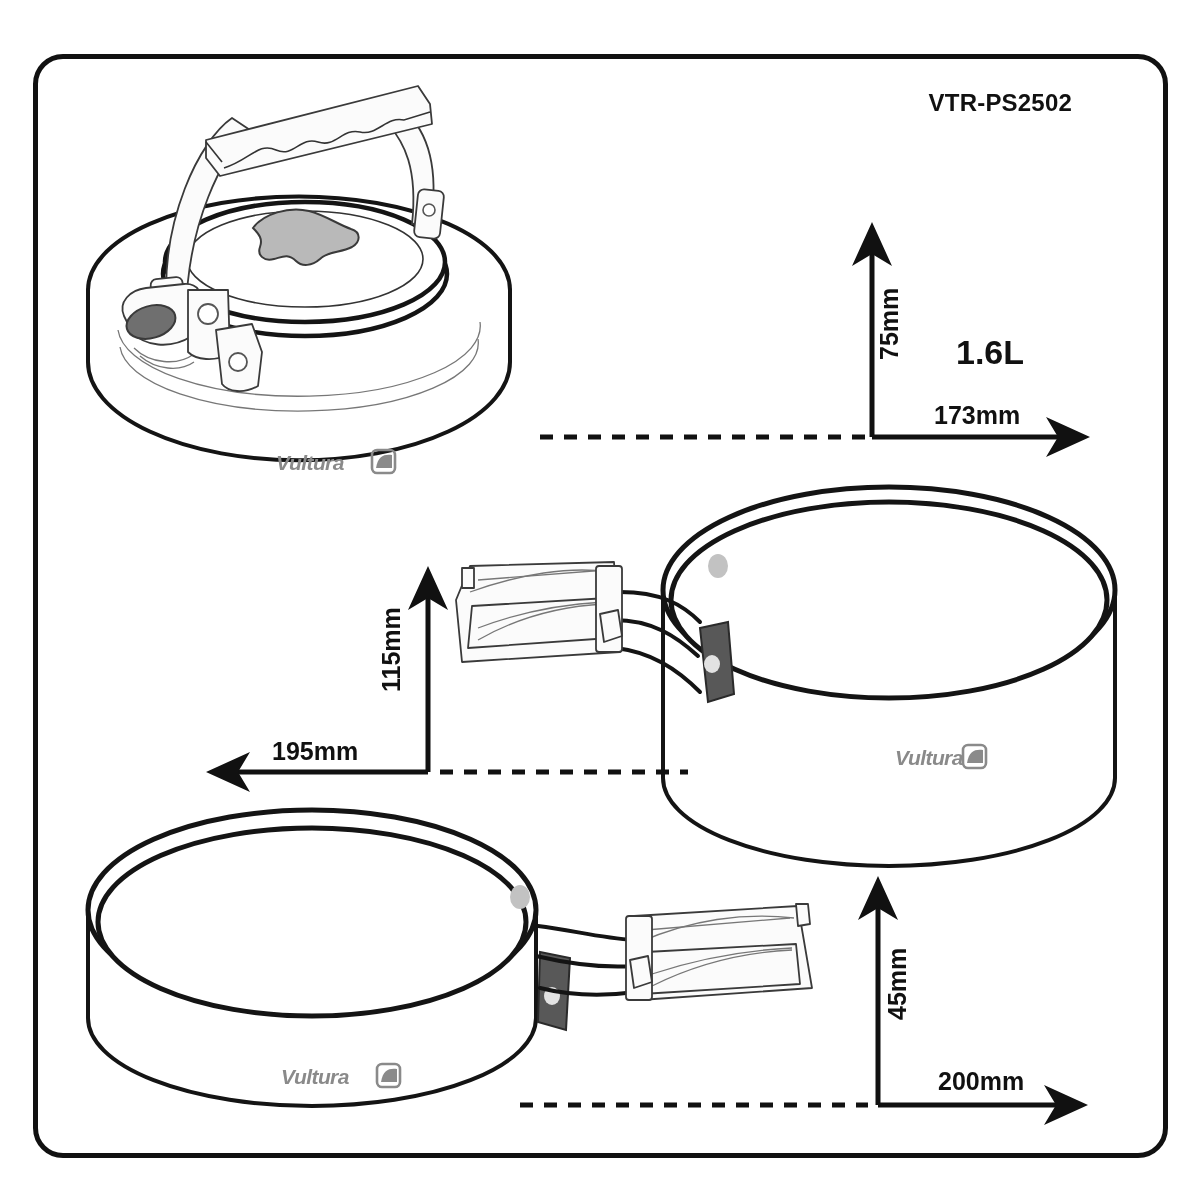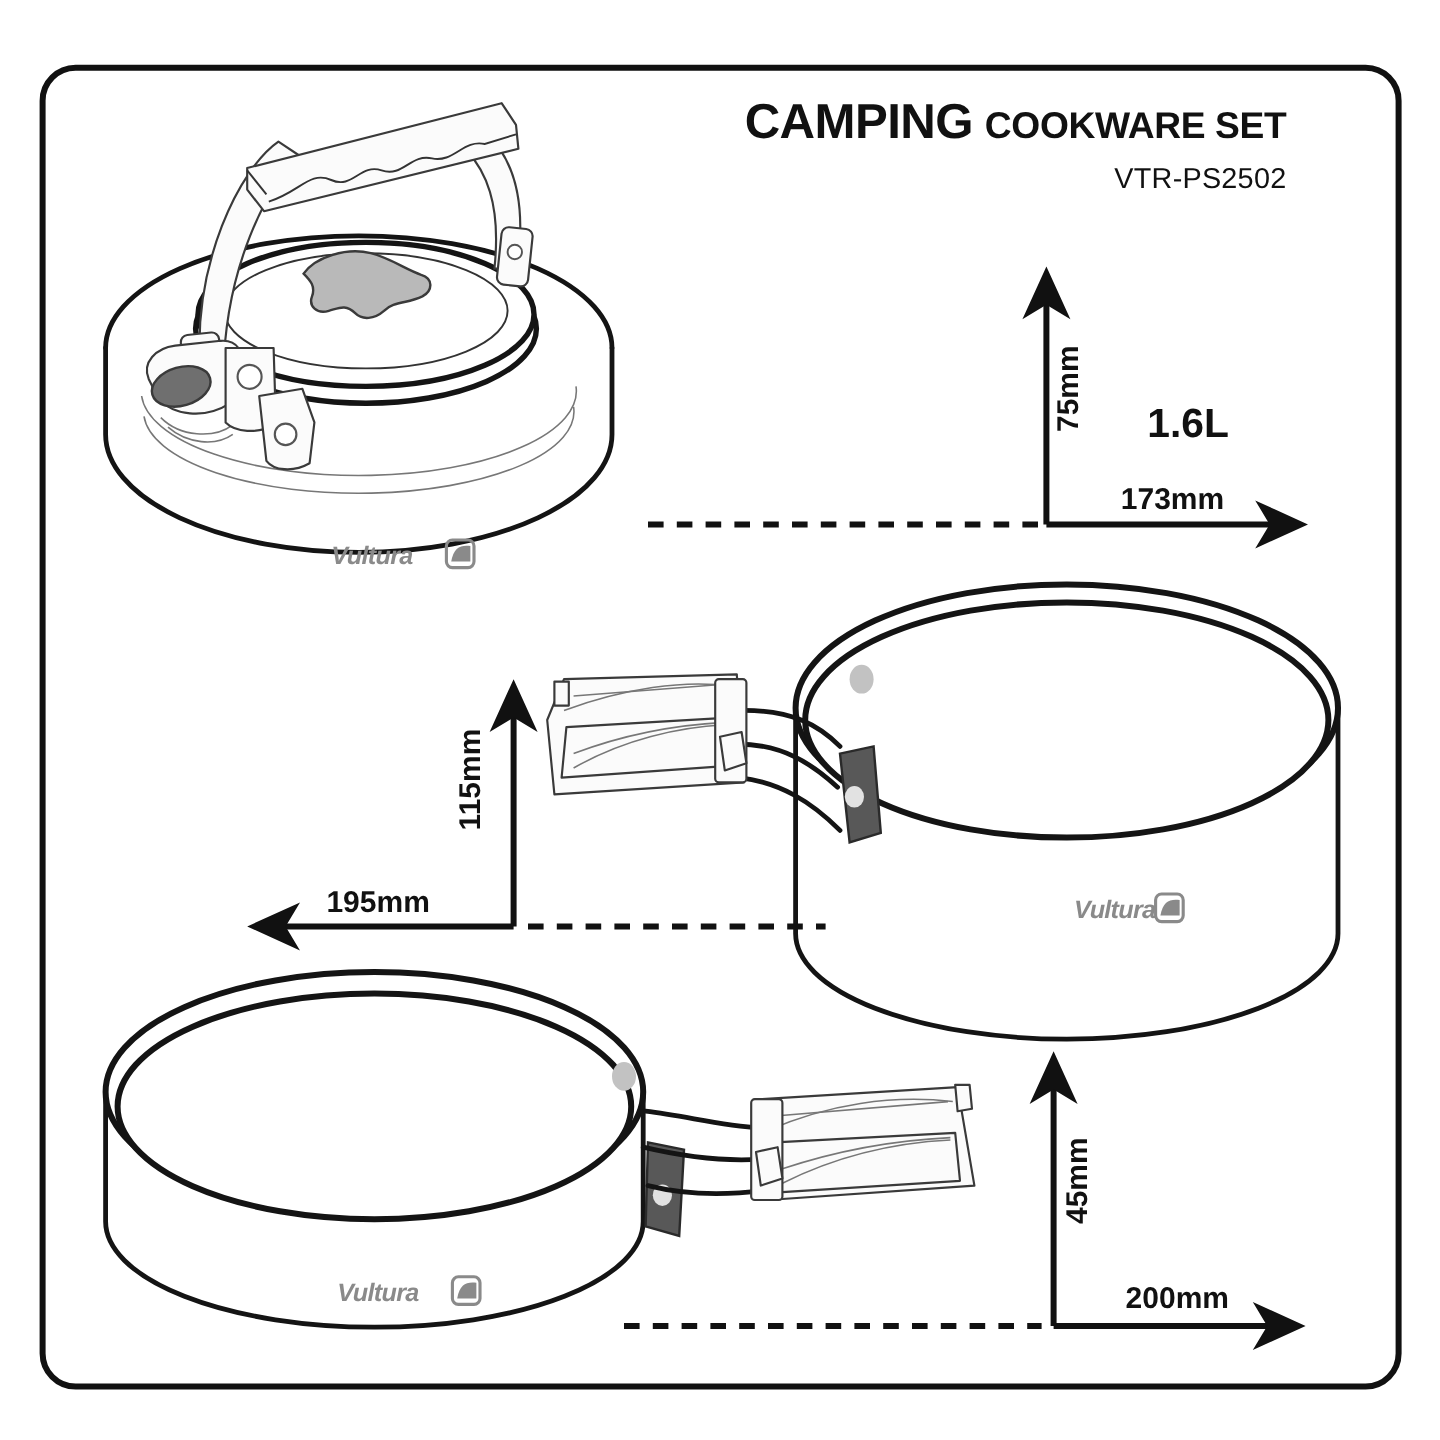--- a/index.html
+++ b/index.html
@@ -6,21 +6,21 @@
   body{width:1200px;height:1200px;overflow:hidden;
        font-family:"Liberation Sans",sans-serif;}
   #page{position:relative;width:1200px;height:1200px;background:#fff;}
   #frame{position:absolute;left:33px;top:54px;width:1135px;height:1104px;
          border:5px solid #111;border-radius:30px;box-sizing:border-box;}
   .title-block{position:absolute;right:128px;top:78px;text-align:right;}
   .t-main{font-size:41px;font-weight:bold;letter-spacing:-.5px;color:#111;
           display:inline;vertical-align:baseline;}
   .t-sub{font-size:31px;font-weight:bold;letter-spacing:-.3px;color:#111;
          display:inline;vertical-align:baseline;}
-  .t-model{font-size:24px;font-weight:normal;color:#111;margin-top:11px;
+  .t-model{font-size:24px;font-weight:bold;color:#111;margin-top:11px;
            letter-spacing:.2px;}
   svg.art{position:absolute;left:0;top:0;width:1200px;height:1200px;
           pointer-events:none;}
   .dimtext{font-family:"Liberation Sans",sans-serif;font-size:25px;
            font-weight:bold;fill:#111;}
   .voltext{font-family:"Liberation Sans",sans-serif;font-size:34px;
            font-weight:bold;fill:#111;}
   .brandtext{font-family:"Liberation Sans",sans-serif;font-size:21px;
              font-weight:bold;font-style:italic;fill:#8a8a8a;
              letter-spacing:-.6px;}
@@ -36,23 +36,20 @@
   .arrowhead{fill:#111;}
 </style>
 </head>
 <body>
 
 <div id="page">
 
   <div id="frame"></div>
 
   <div class="title-block">
-    <div>
-      <span class="t-main">CAMPING</span><span style="display:inline-block;width:10px"></span><span class="t-sub">COOKWARE SET</span>
-    </div>
     <div class="t-model">VTR-PS2502</div>
   </div>
 
   <svg class="art" viewBox="0 0 1200 1200">
 
     <defs>
       <marker id="ah-up" markerWidth="9" markerHeight="9" refX="4.5" refY="8" orient="auto">
           <path d="M4.5 0 L9 9 L4.5 6.6 L0 9 Z" fill="#111"></path>
         </marker>
     </defs>

